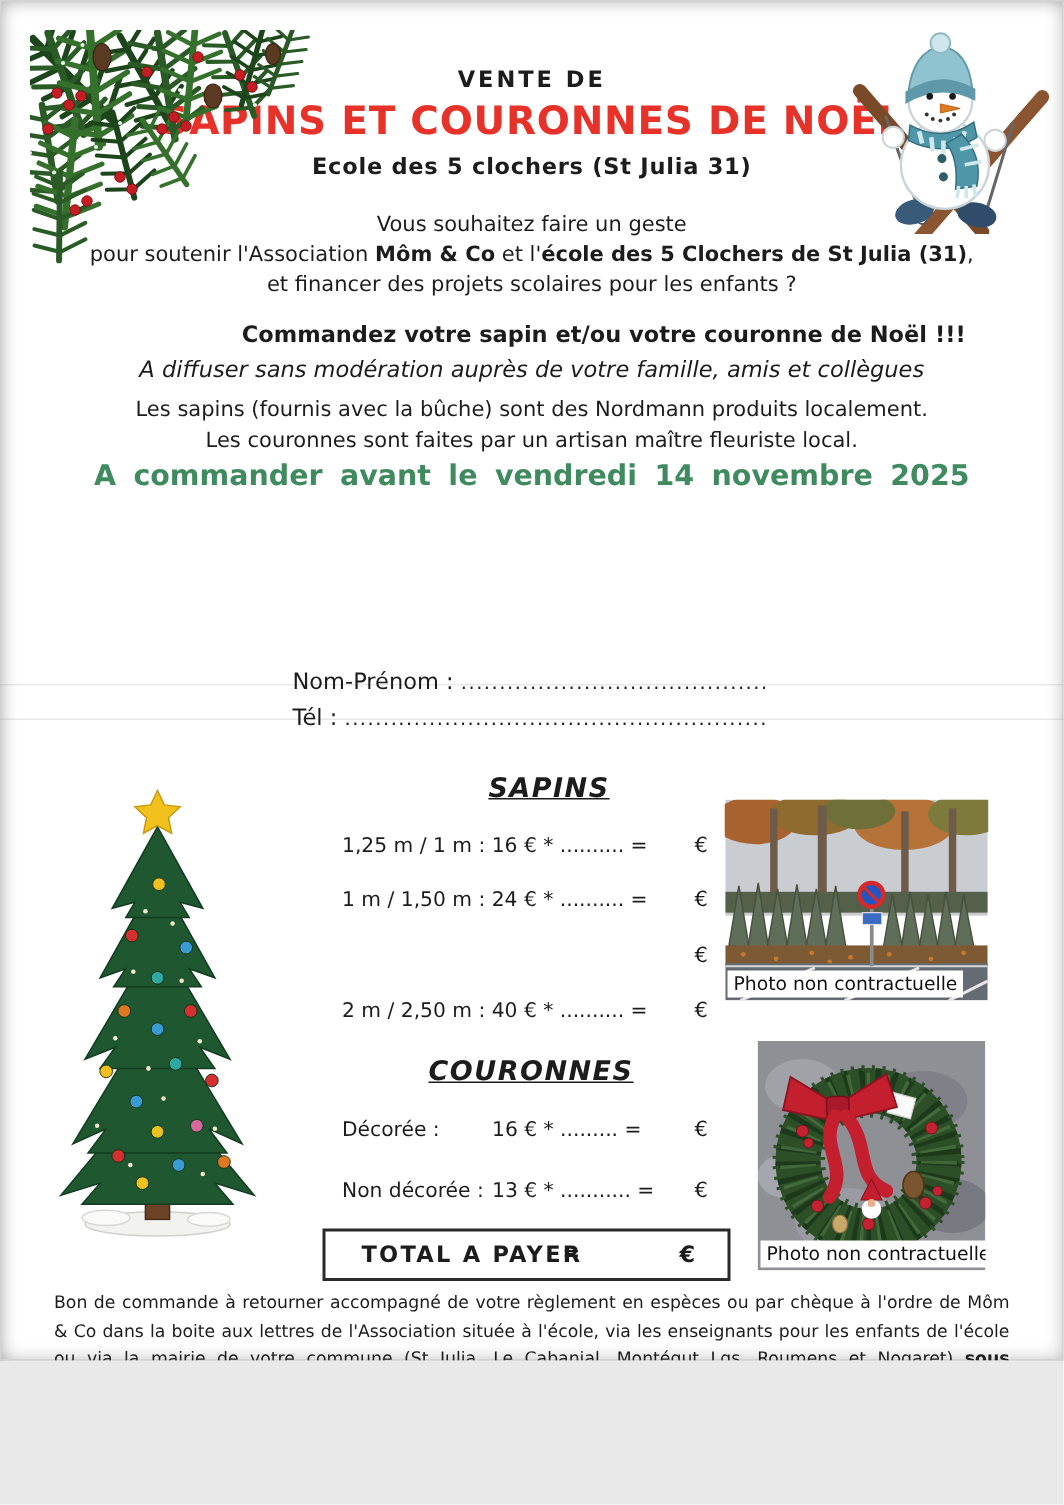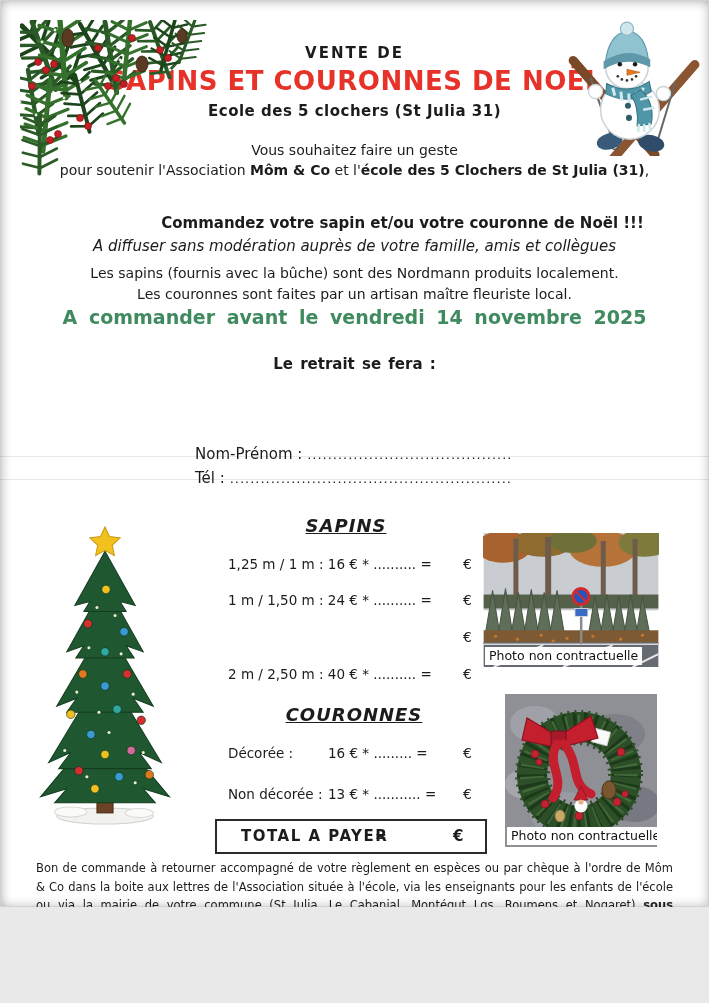--- a/index.html
+++ b/index.html
@@ -21,21 +21,21 @@
   .det1{top:265px;} .det2{top:286px;}
   .deadline{top:306px;font-size:19px;font-weight:bold;color:#3f8b5f;word-spacing:5px;}
   .retrait{top:355px;font-size:15px;font-weight:bold;word-spacing:2px;}
   .dateline{top:391px;font-size:14.5px;}
   .u{text-decoration:underline;}
   .form-row{font-size:15px;left:195px;display:flex;align-items:baseline;}
   .fr-name{top:445px;} .fr-tel{top:469px;}
   .dots{overflow:hidden;white-space:nowrap;display:inline-block;letter-spacing:1px;font-size:13px;}
   .dots.name{width:205px;} .dots.tel{width:280px;}
   .sec-head{font-size:18px;font-weight:bold;font-style:italic;text-decoration:underline;letter-spacing:1px;}
-  .sapins-head{top:515px;left:220px;width:252px;text-align:center;}
+  .sapins-head{top:515px;left:240px;width:252px;text-align:center;}
   .cour-head{top:704px;left:228px;width:252px;text-align:center;}
   .price-row{left:228px;width:252px;display:flex;align-items:baseline;font-size:13.5px;white-space:nowrap;}
   .pr1{top:556px;} .pr2{top:592px;} .pr3{top:629px;} .pr4{top:666px;}
   .cr1{top:745px;} .cr2{top:786px;}
   .c-label{display:inline-block;width:100px;}
   .euro{margin-left:auto;padding-right:8px;font-size:14px;}
   .total-box{top:819px;left:215px;width:268px;height:31px;border:2px solid #2a2a2a;}
   .total-label{position:absolute;left:24px;top:6px;font-size:15px;font-weight:bold;letter-spacing:1.5px;}
   .total-eq{position:absolute;left:158px;top:7px;font-size:14px;font-weight:bold;}
   .total-euro{position:absolute;left:236px;top:6px;font-size:15px;font-weight:bold;}
@@ -157,27 +157,27 @@
     <circle cx="71" cy="86" r="3" fill="#2f5d68"></circle>
       <circle cx="72" cy="98" r="3" fill="#2f5d68"></circle>
   </svg>
 
   <div class="abs center pretitle">VENTE DE</div>
   <div class="abs center main-title">SAPINS ET COURONNES DE NOËL</div>
   <div class="abs center subtitle">Ecole des 5 clochers (St Julia 31)</div>
 
   <div class="abs center body14 intro1">Vous souhaitez faire un geste</div>
   <div class="abs center body14 intro2"><span>pour soutenir l'Association </span><b>Môm &amp; Co</b><span> et l'</span><b>école des 5 Clochers de St Julia (31)</b><span>,</span></div>
+  <div class="abs center body14 intro3">et financer des projets scolaires pour les enfants ?</div>
   <div class="abs center order-call">Commandez votre sapin et/ou votre couronne de Noël !!!</div>
   <div class="abs center diffuse">A diffuser sans modération auprès de votre famille, amis et collègues</div>
 
   <div class="abs center body14 det1">Les sapins (fournis avec la bûche) sont des Nordmann produits localement.</div>
   <div class="abs center body14 det2">Les couronnes sont faites par un artisan maître fleuriste local.</div>
   <div class="abs center deadline">A commander avant le vendredi 14 novembre 2025</div>
-  <div class="abs center retrait">Le retrait se fera :</div>
 
   <div class="abs form-row fr-name">
     <span>Nom-Prénom :</span>&nbsp;<span class="dots name">......................................................................................</span>
   </div>
   <div class="abs form-row fr-tel">
     <span>Tél :</span>&nbsp;<span class="dots tel">.......................................................................................................................</span>
   </div>
 
   <svg class="abs tree" width="150" height="302" viewBox="0 0 148 300">
     <ellipse cx="74" cy="291" rx="48" ry="8" fill="#f2f2ef" stroke="#cfcfcc" stroke-width="1"></ellipse>

